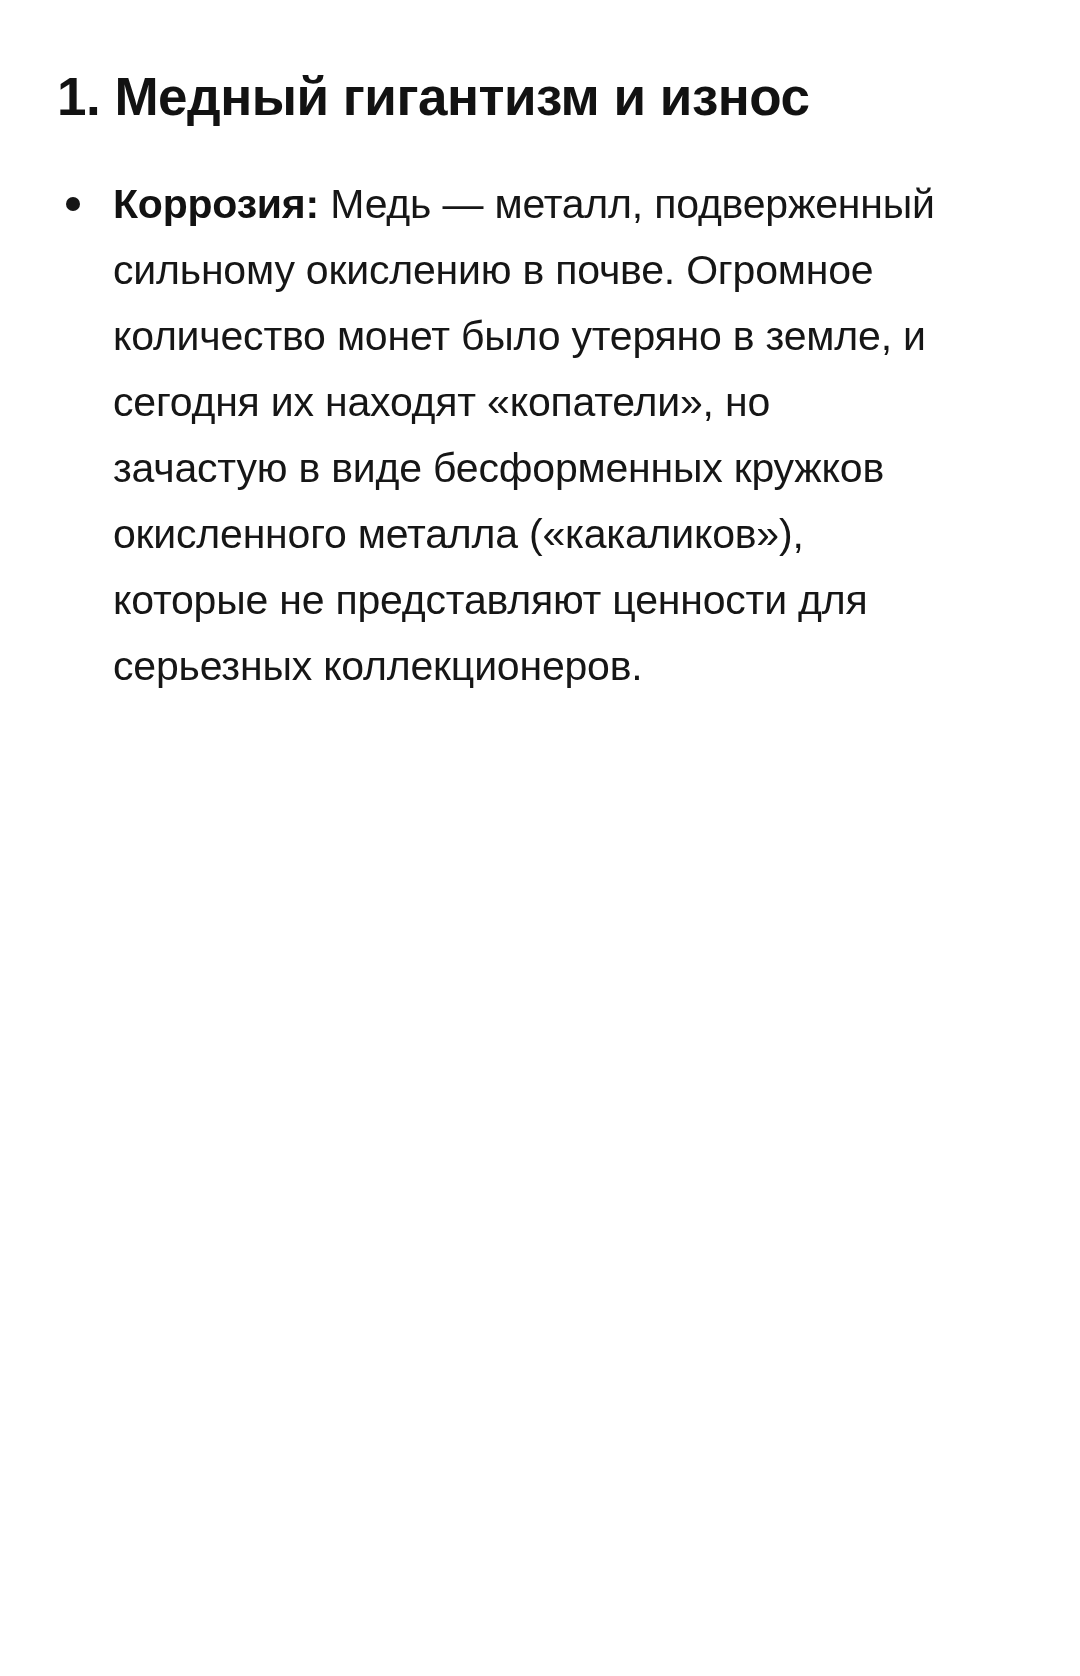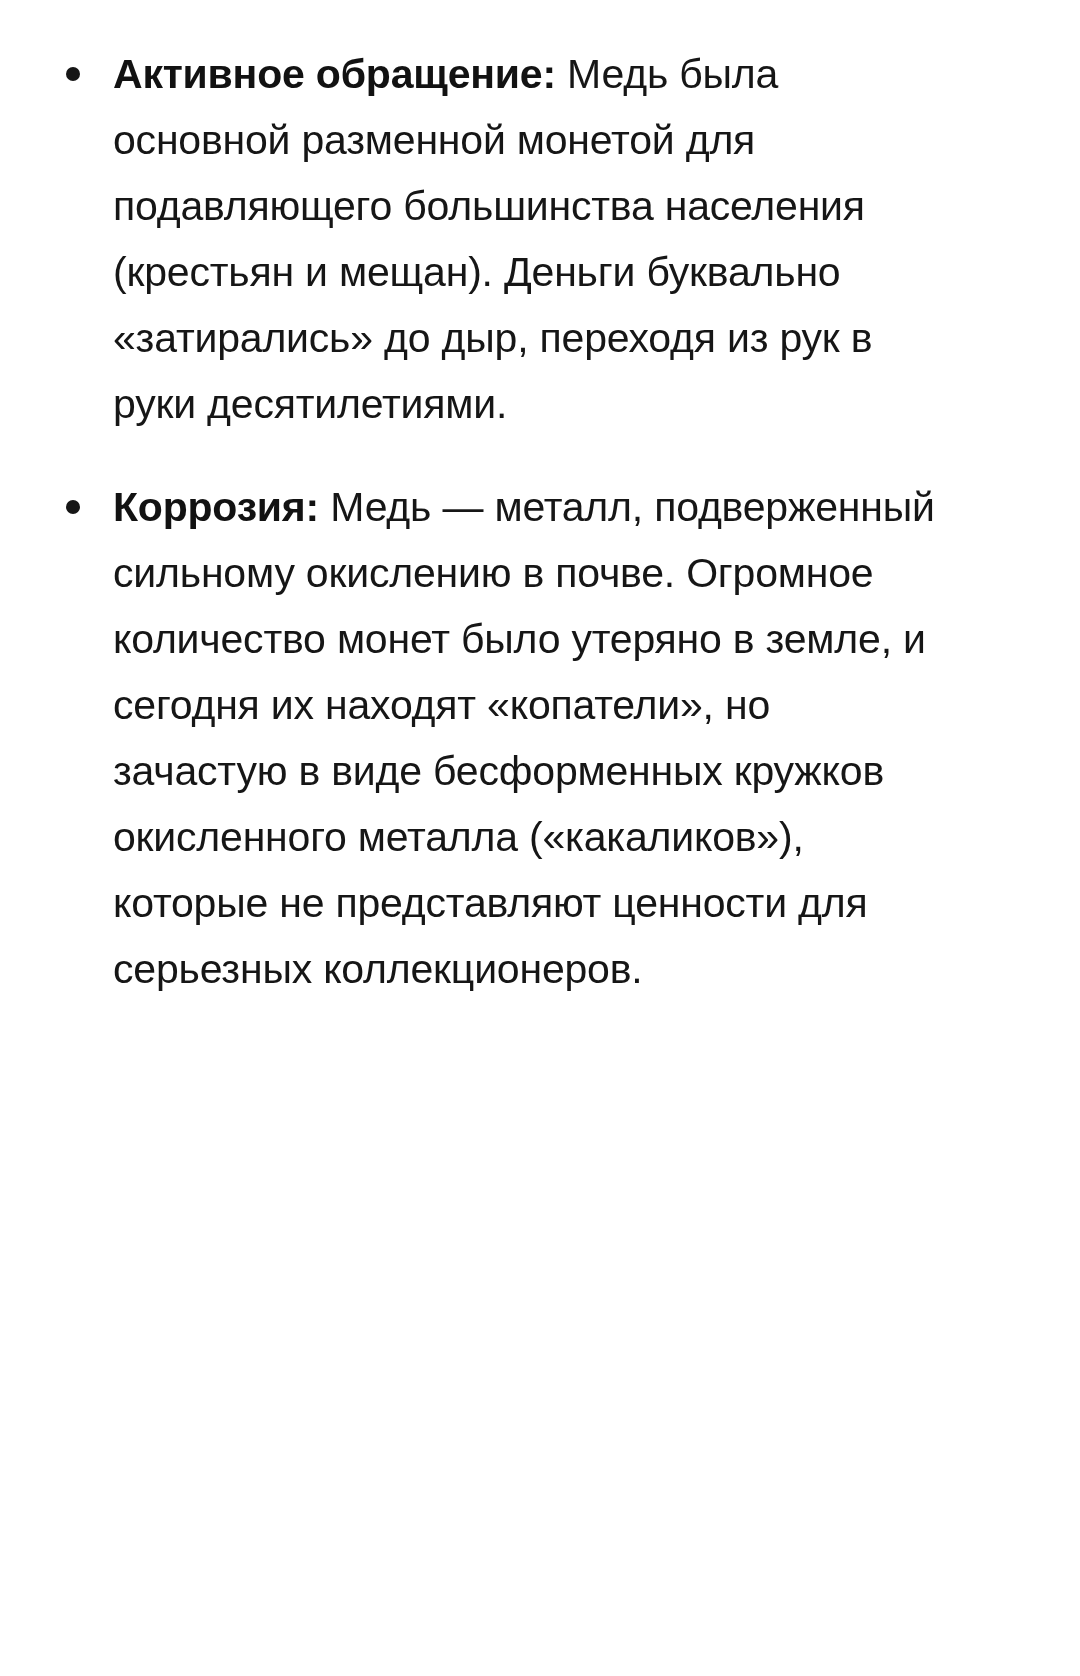--- a/index.html
+++ b/index.html
@@ -70,30 +70,25 @@
   .bullet-label {
     font-weight: 700;
     color: #121212;
   }
 </style>
 </head>
 <body>
 
 <main class="article">
 
+  <h1 class="section-heading">1. Медный гигантизм и износ</h1>
 
 
   <ul class="bullet-list">
 
-    <li class="bullet-item body-text"><span class="bullet-marker"></span><strong class="bullet-label">Активное обращение:</strong><span> Медь была
-основной разменной монетой для
-подавляющего большинства населения
-(крестьян и мещан). Деньги буквально
-«затирались» до дыр, переходя из рук в
-руки десятилетиями.</span></li>
 
     <li class="bullet-item body-text"><span class="bullet-marker"></span><strong class="bullet-label">Коррозия:</strong><span> Медь — металл, подверженный
 сильному окислению в почве. Огромное
 количество монет было утеряно в земле, и
 сегодня их находят «копатели», но
 зачастую в виде бесформенных кружков
 окисленного металла («какаликов»),
 которые не представляют ценности для
 серьезных коллекционеров.</span></li>
 

